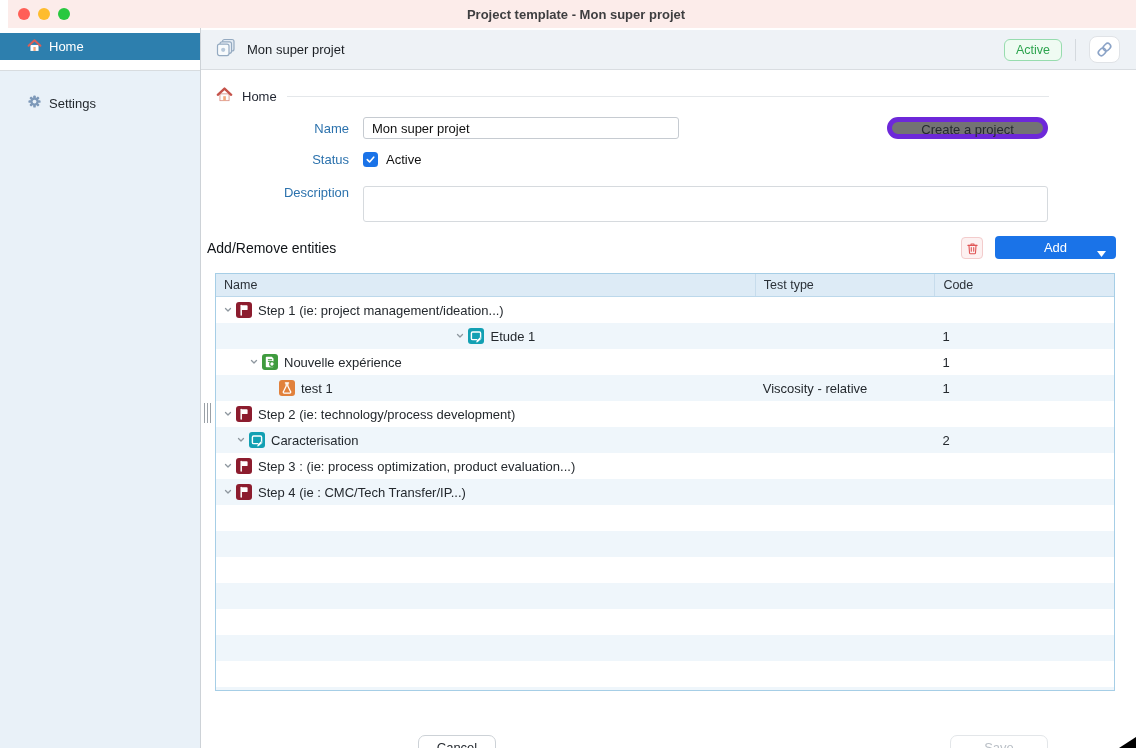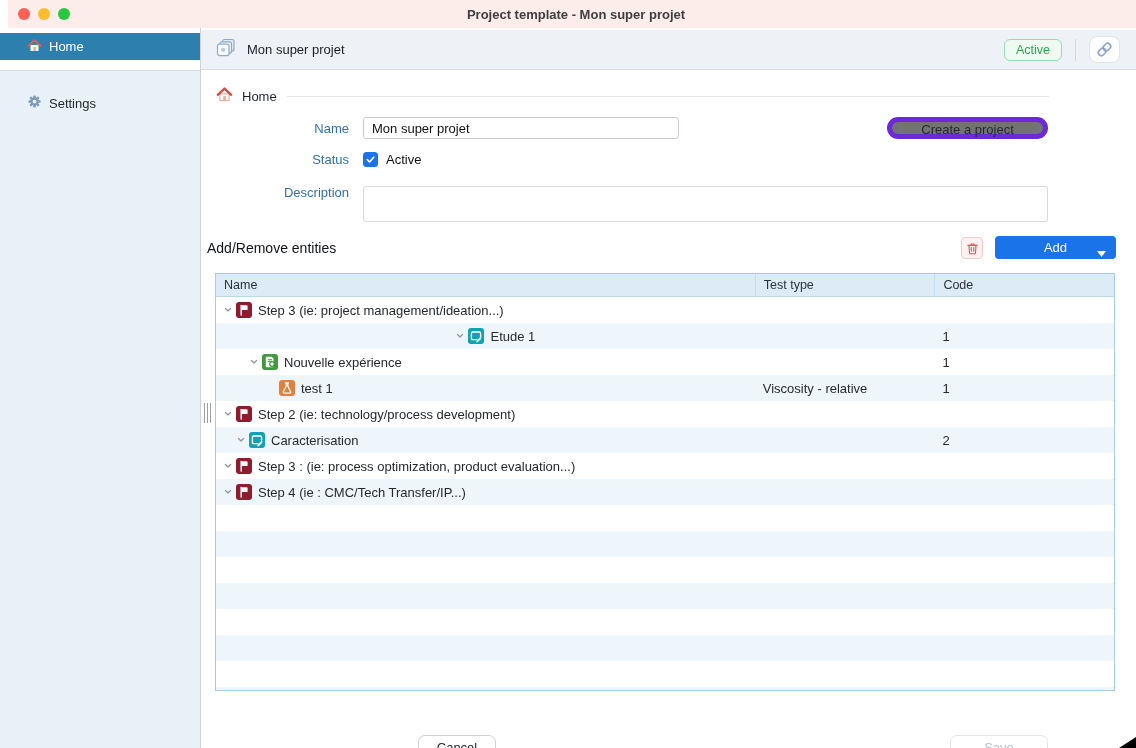--- a/index.html
+++ b/index.html
@@ -218,21 +218,21 @@
           <path d="M2.5 3.5 L5 6 L7.5 3.5" stroke="#8e979f" stroke-width="1.3" fill="none" stroke-linecap="round" stroke-linejoin="round"></path>
         </svg>
       </span>
       <span class="tile">
                 <svg width="16" height="16" viewBox="0 0 16 16">
                   <rect width="16" height="16" rx="3" fill="#8c1c2e"></rect>
                   <path d="M5.2 3.4 V12.9" stroke="#fff" stroke-width="1.5" stroke-linecap="round"></path>
                   <path d="M5.2 3.2 h5.5 a.9.9 0 0 1 .9 .9 v3.1 a.9.9 0 0 1 -.9 .9 h-5.5 z" fill="#fff"></path>
                 </svg>
               </span>
-      <span class="row-label">Step 3 (ie: project management/ideation...)</span>
+      <span class="row-label">Step 1 (ie: project management/ideation...)</span>
     </div>
     <div class="td-test"></div>
     <div class="td-code"></div>
   </div>
           <div class="trow alt">
     <div class="td-name" style="padding-left: 19px; justify-content: center;">
       <span class="chev">
         <svg width="10" height="10" viewBox="0 0 10 10">
           <path d="M2.5 3.5 L5 6 L7.5 3.5" stroke="#8e979f" stroke-width="1.3" fill="none" stroke-linecap="round" stroke-linejoin="round"></path>
         </svg>

